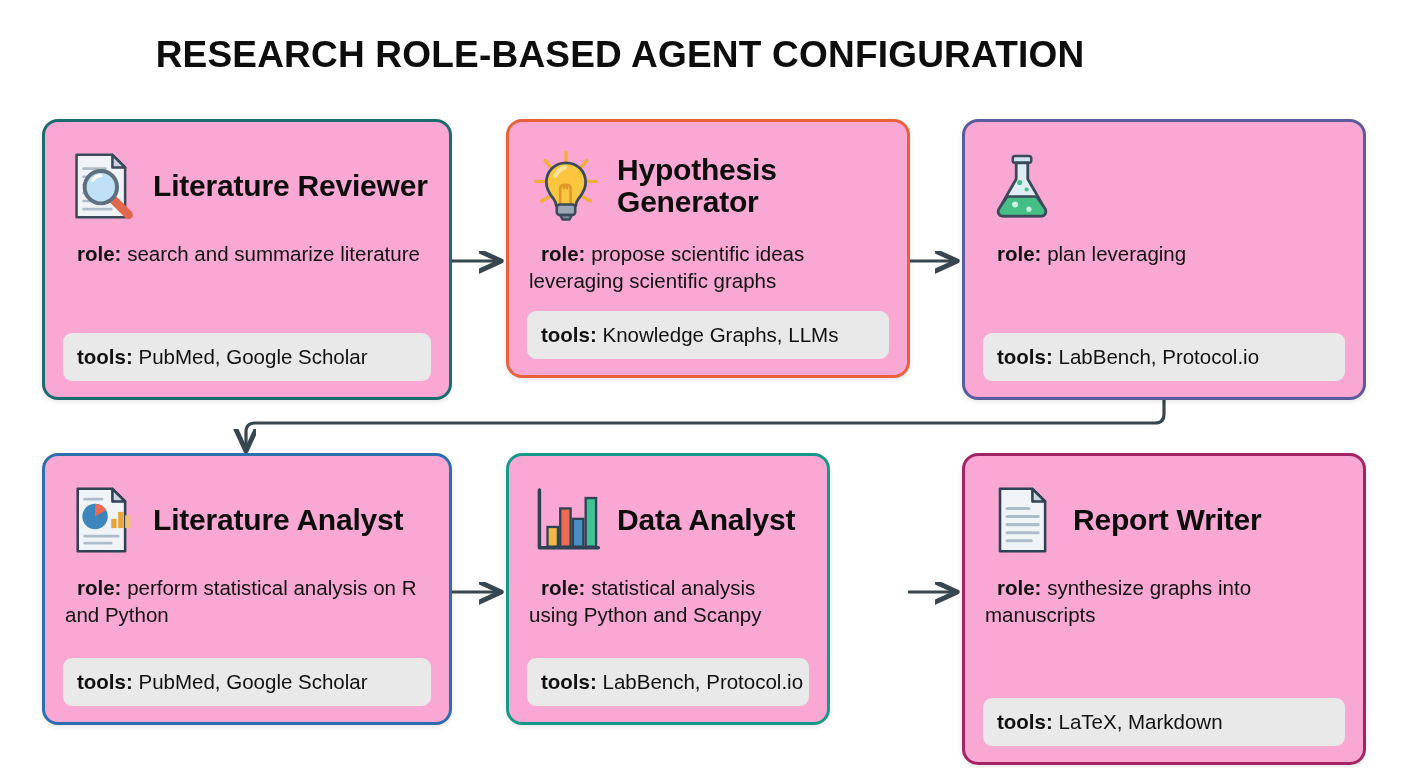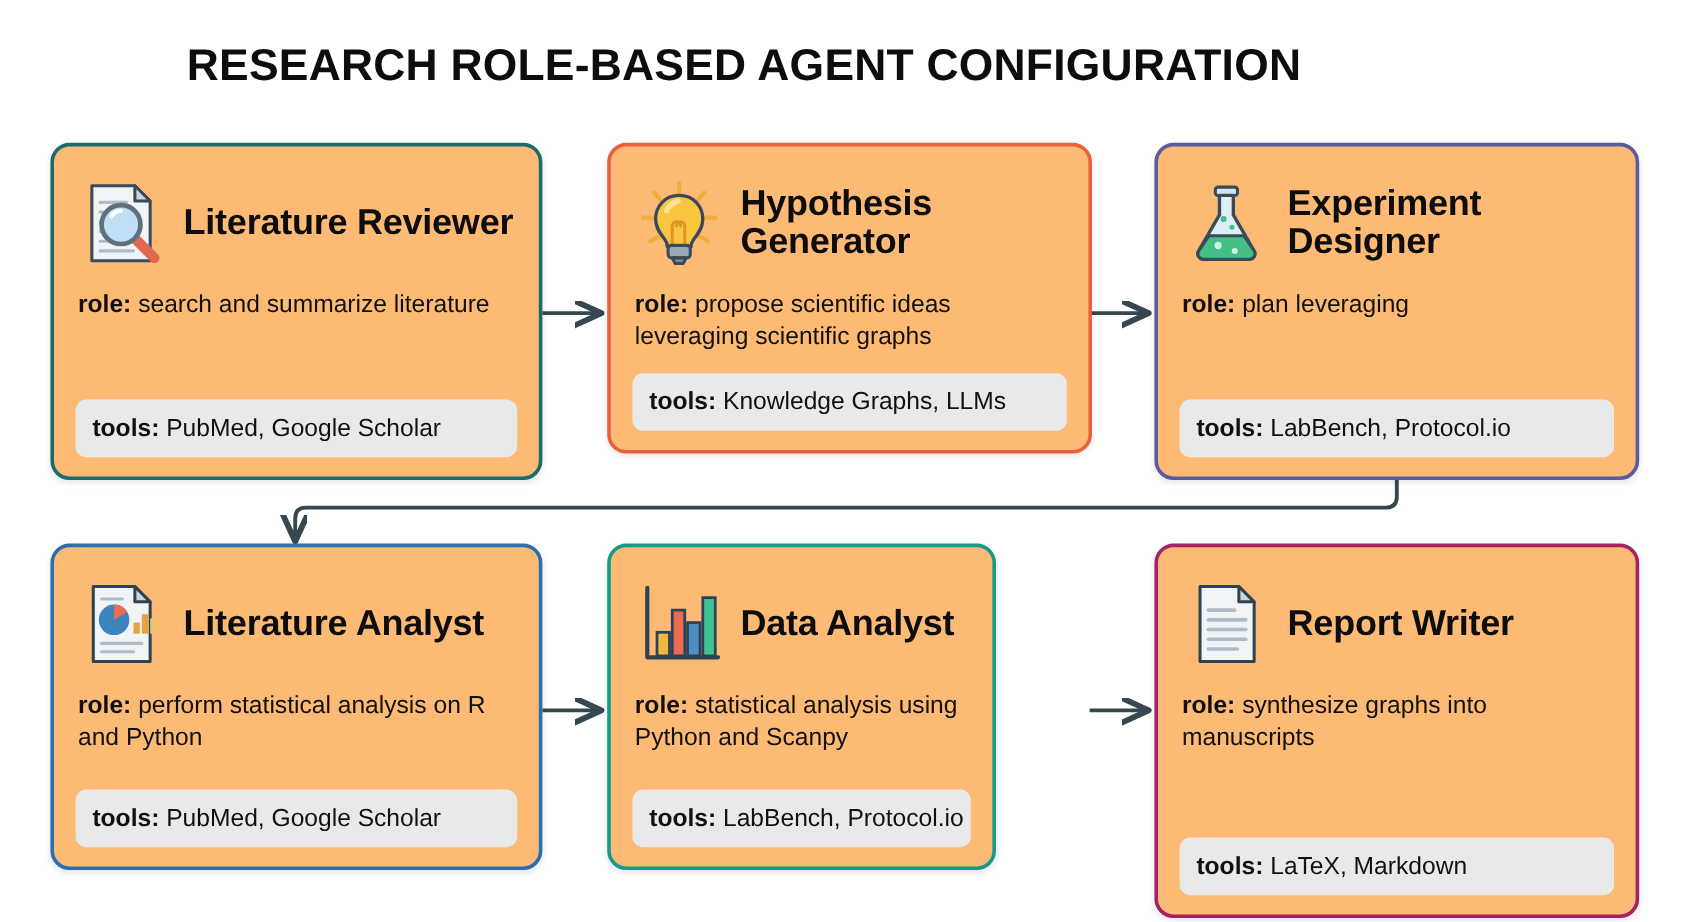--- a/index.html
+++ b/index.html
@@ -35,21 +35,21 @@
     top: 0; left: 0;
     width: 1408px;
     height: 768px;
     pointer-events: none;
   }
 
   
   .card {
     position: absolute;
     box-sizing: border-box;
-    background: #fdba74;
+    background: #f9a8d4;
     border-radius: 16px;
     border-style: solid;
     border-width: 3.5px;
     box-shadow: 0 2px 5px rgba(0,0,0,0.10);
     padding: 0;
   }
   .card-head {
     display: flex;
     align-items: center;
     gap: 14px;
@@ -68,21 +68,21 @@
     line-height: 1.08;
     color: #0d0d0d;
     letter-spacing: -0.2px;
   }
   .card-role {
     padding: 6px 20px 0 20px;
     font-size: 20.5px;
     line-height: 1.32;
     color: #111111;
   }
-  .card-role b { font-weight: bold; }
+  .card-role b { font-weight: bold; margin-left: 12px; }
   .tools-chip {
     position: absolute;
     left: 18px;
     right: 18px;
     bottom: 16px;
     background: #e9e9e9;
     border-radius: 9px;
     padding: 11px 14px;
     font-size: 20.5px;
     line-height: 1.25;
@@ -182,21 +182,20 @@
   <div class="card-head">
     <svg class="card-icon" viewBox="0 0 64 64">
       <rect x="24" y="6" width="16" height="6" rx="2" fill="#cfe6ef" stroke="#3b4a5a" stroke-width="2.2"></rect>
       <path d="M27 12 v14 L12 52 a4 4 0 0 0 3.5 6 h33 a4 4 0 0 0 3.5 -6 L37 26 V12 z" fill="#ddeef5" stroke="#3b4a5a" stroke-width="2.4" stroke-linejoin="round"></path>
       <path d="M19.5 41 h25 l7.5 11 a4 4 0 0 1 -3.5 6 h-33 a4 4 0 0 1 -3.5 -6 z" fill="#45bf86" stroke="#3b4a5a" stroke-width="2.2" stroke-linejoin="round"></path>
       <circle cx="30" cy="29" r="2.2" fill="#45bf86"></circle>
       <circle cx="36" cy="35" r="1.8" fill="#45bf86"></circle>
       <circle cx="26" cy="48" r="2.6" fill="#cdf3e2"></circle>
       <circle cx="38" cy="52" r="2.2" fill="#cdf3e2"></circle>
     </svg>
-    <div class="card-title">Experiment Designer</div>
   </div>
   <div class="card-role">
     <b>role: </b>
     <span>plan leveraging</span>
   </div>
   <div class="tools-chip">
     <b>tools: </b>
     <span>LabBench, Protocol.io</span>
   </div>
 </div>

